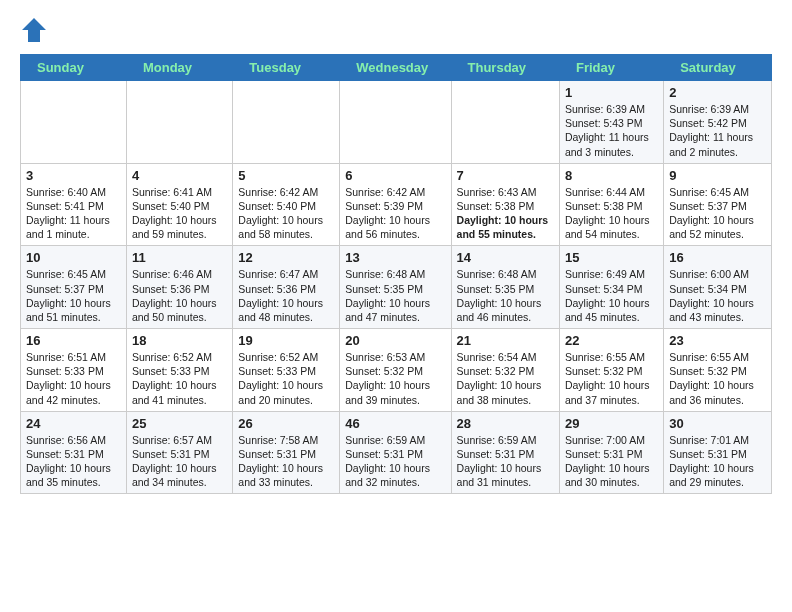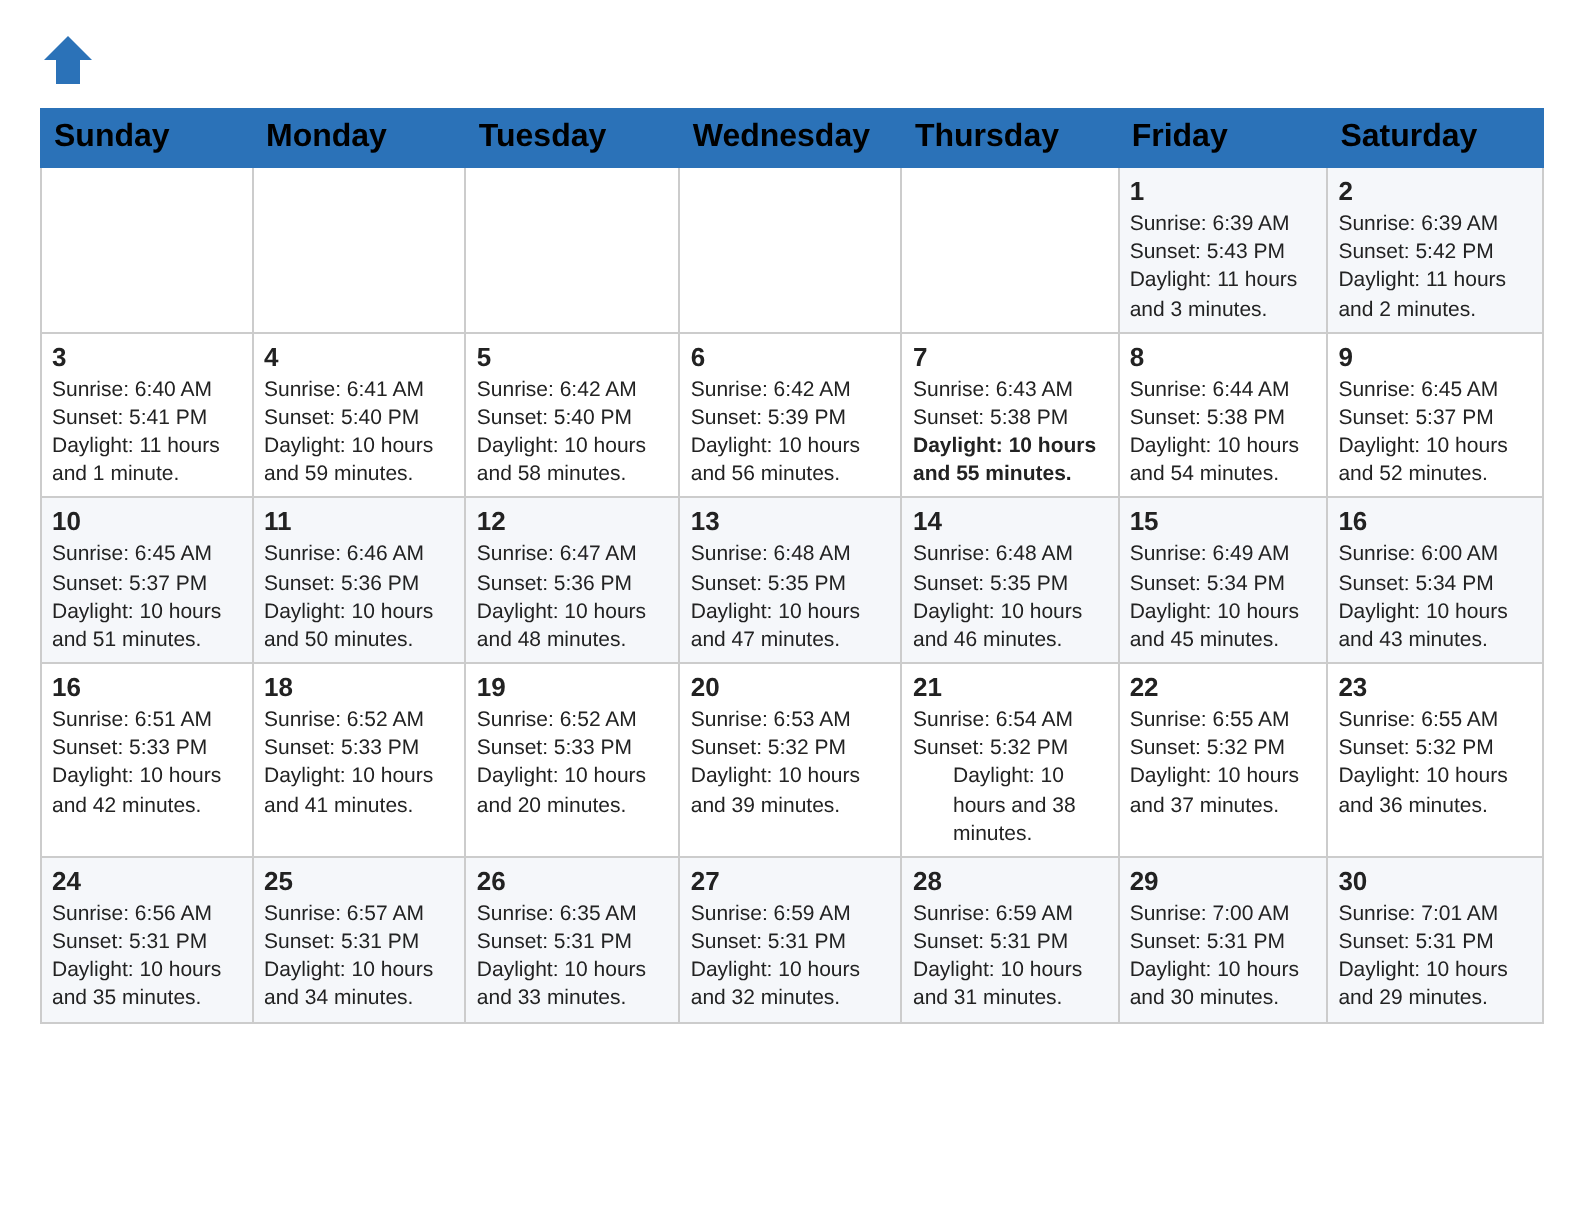--- a/index.html
+++ b/index.html
@@ -56,24 +56,24 @@
     .location {
       font-size: 16px;
       color: #444;
     }
     .calendar {
       width: 100%;
       border-collapse: collapse;
     }
     .calendar thead tr th {
       background: #2b72b8;
-      color: #000000;
-      font-size: 16px;
+      color: #86efac;
+      font-size: 13px;
       font-weight: bold;
-      padding: 5px 6px;
+      padding: 5px 16px;
       text-align: left;
       border: 1px solid #2b72b8;
     }
     .calendar tbody tr td {
       border: 1px solid #ccc;
       vertical-align: top;
       padding: 4px 5px;
       font-size: 10.5px;
       color: #222;
       width: 113px;
@@ -263,21 +263,21 @@
           <td>
             <span class="day-number">20</span>
             <div style="line-height: 1.35;">Sunrise: 6:53 AM</div>
             <div style="line-height: 1.35;">Sunset: 5:32 PM</div>
             <div style="line-height: 1.35;">Daylight: 10 hours and 39 minutes.</div>
           </td>
           <td>
             <span class="day-number">21</span>
             <div style="line-height: 1.35;">Sunrise: 6:54 AM</div>
             <div style="line-height: 1.35;">Sunset: 5:32 PM</div>
-            <div style="line-height: 1.35; margin-left: 20px;">Daylight: 10 hours and 38 minutes.</div>
+            <div style="line-height: 1.35;">Daylight: 10 hours and 38 minutes.</div>
           </td>
           <td>
             <span class="day-number">22</span>
             <div style="line-height: 1.35;">Sunrise: 6:55 AM</div>
             <div style="line-height: 1.35;">Sunset: 5:32 PM</div>
             <div style="line-height: 1.35;">Daylight: 10 hours and 37 minutes.</div>
           </td>
           <td>
             <span class="day-number">23</span>
             <div style="line-height: 1.35;">Sunrise: 6:55 AM</div>
@@ -293,26 +293,26 @@
             <div style="line-height: 1.35;">Daylight: 10 hours and 35 minutes.</div>
           </td>
           <td>
             <span class="day-number">25</span>
             <div style="line-height: 1.35;">Sunrise: 6:57 AM</div>
             <div style="line-height: 1.35;">Sunset: 5:31 PM</div>
             <div style="line-height: 1.35;">Daylight: 10 hours and 34 minutes.</div>
           </td>
           <td>
             <span class="day-number">26</span>
-            <div style="line-height: 1.35;">Sunrise: 6:35 AM</div>
+            <div style="line-height: 1.35;">Sunrise: 7:58 AM</div>
             <div style="line-height: 1.35;">Sunset: 5:31 PM</div>
             <div style="line-height: 1.35;">Daylight: 10 hours and 33 minutes.</div>
           </td>
           <td>
-            <span class="day-number">27</span>
+            <span class="day-number">46</span>
             <div style="line-height: 1.35;">Sunrise: 6:59 AM</div>
             <div style="line-height: 1.35;">Sunset: 5:31 PM</div>
             <div style="line-height: 1.35;">Daylight: 10 hours and 32 minutes.</div>
           </td>
           <td>
             <span class="day-number">28</span>
             <div style="line-height: 1.35;">Sunrise: 6:59 AM</div>
             <div style="line-height: 1.35;">Sunset: 5:31 PM</div>
             <div style="line-height: 1.35;">Daylight: 10 hours and 31 minutes.</div>
           </td>

